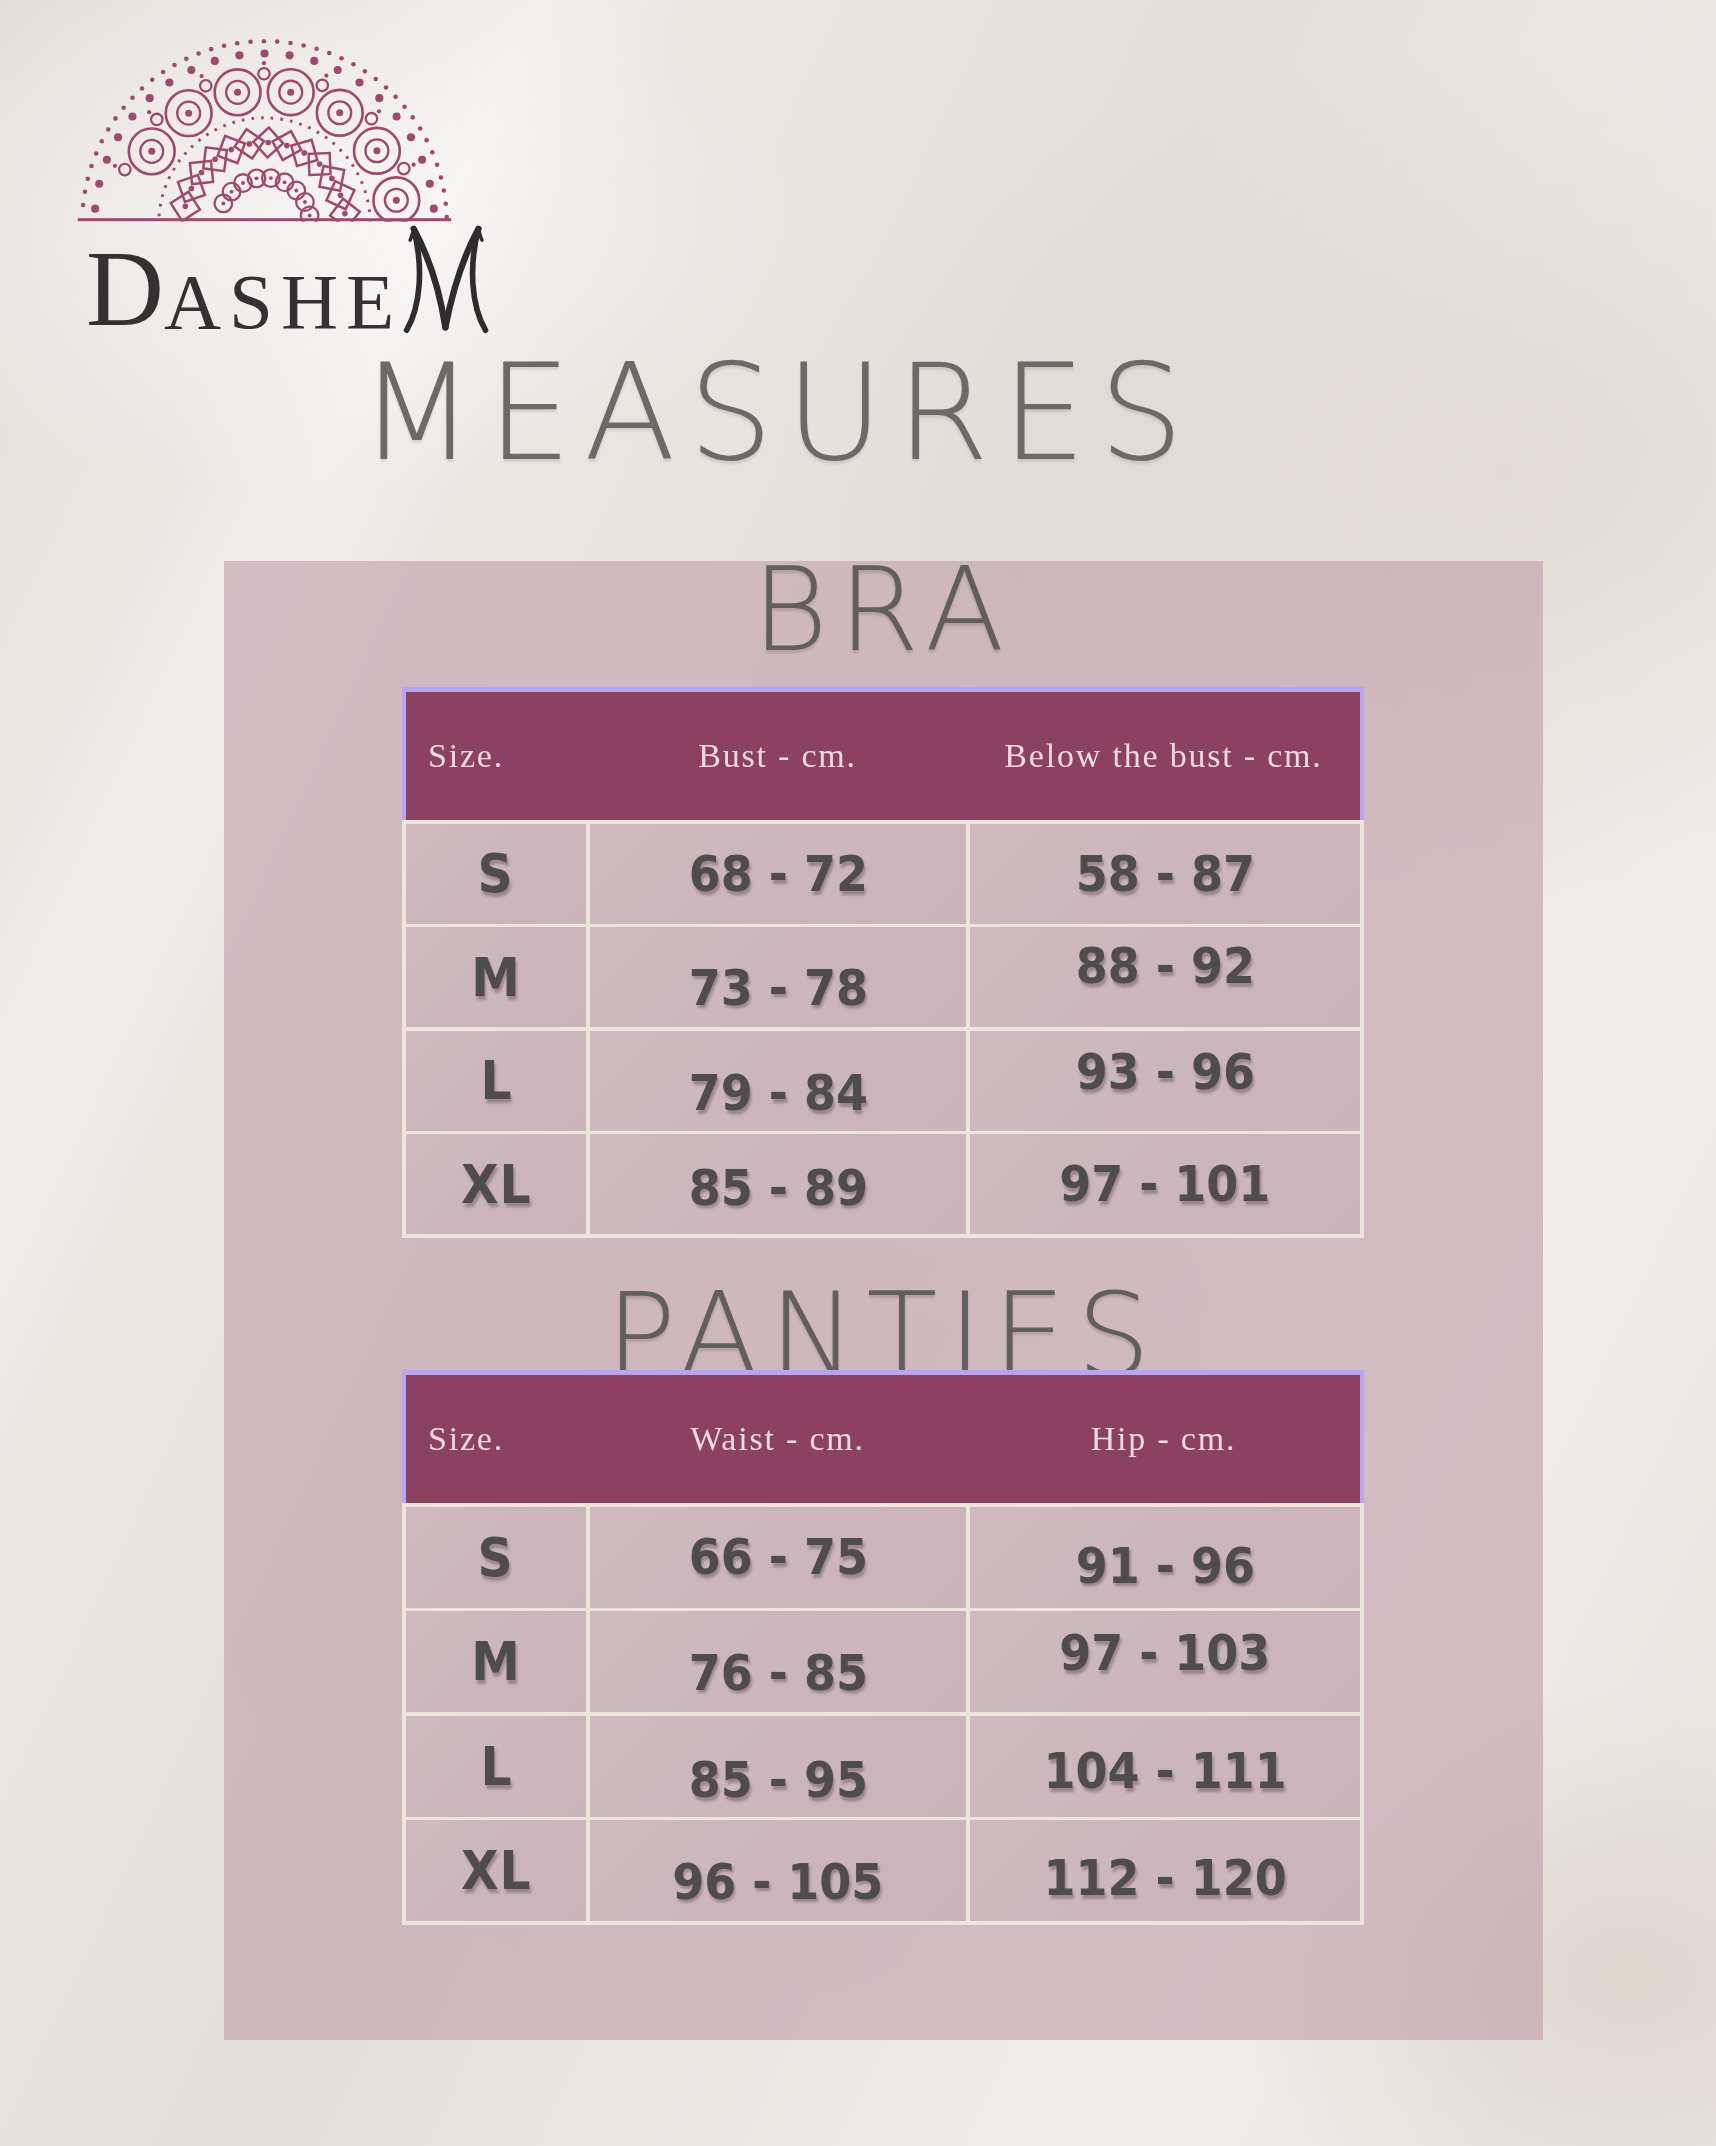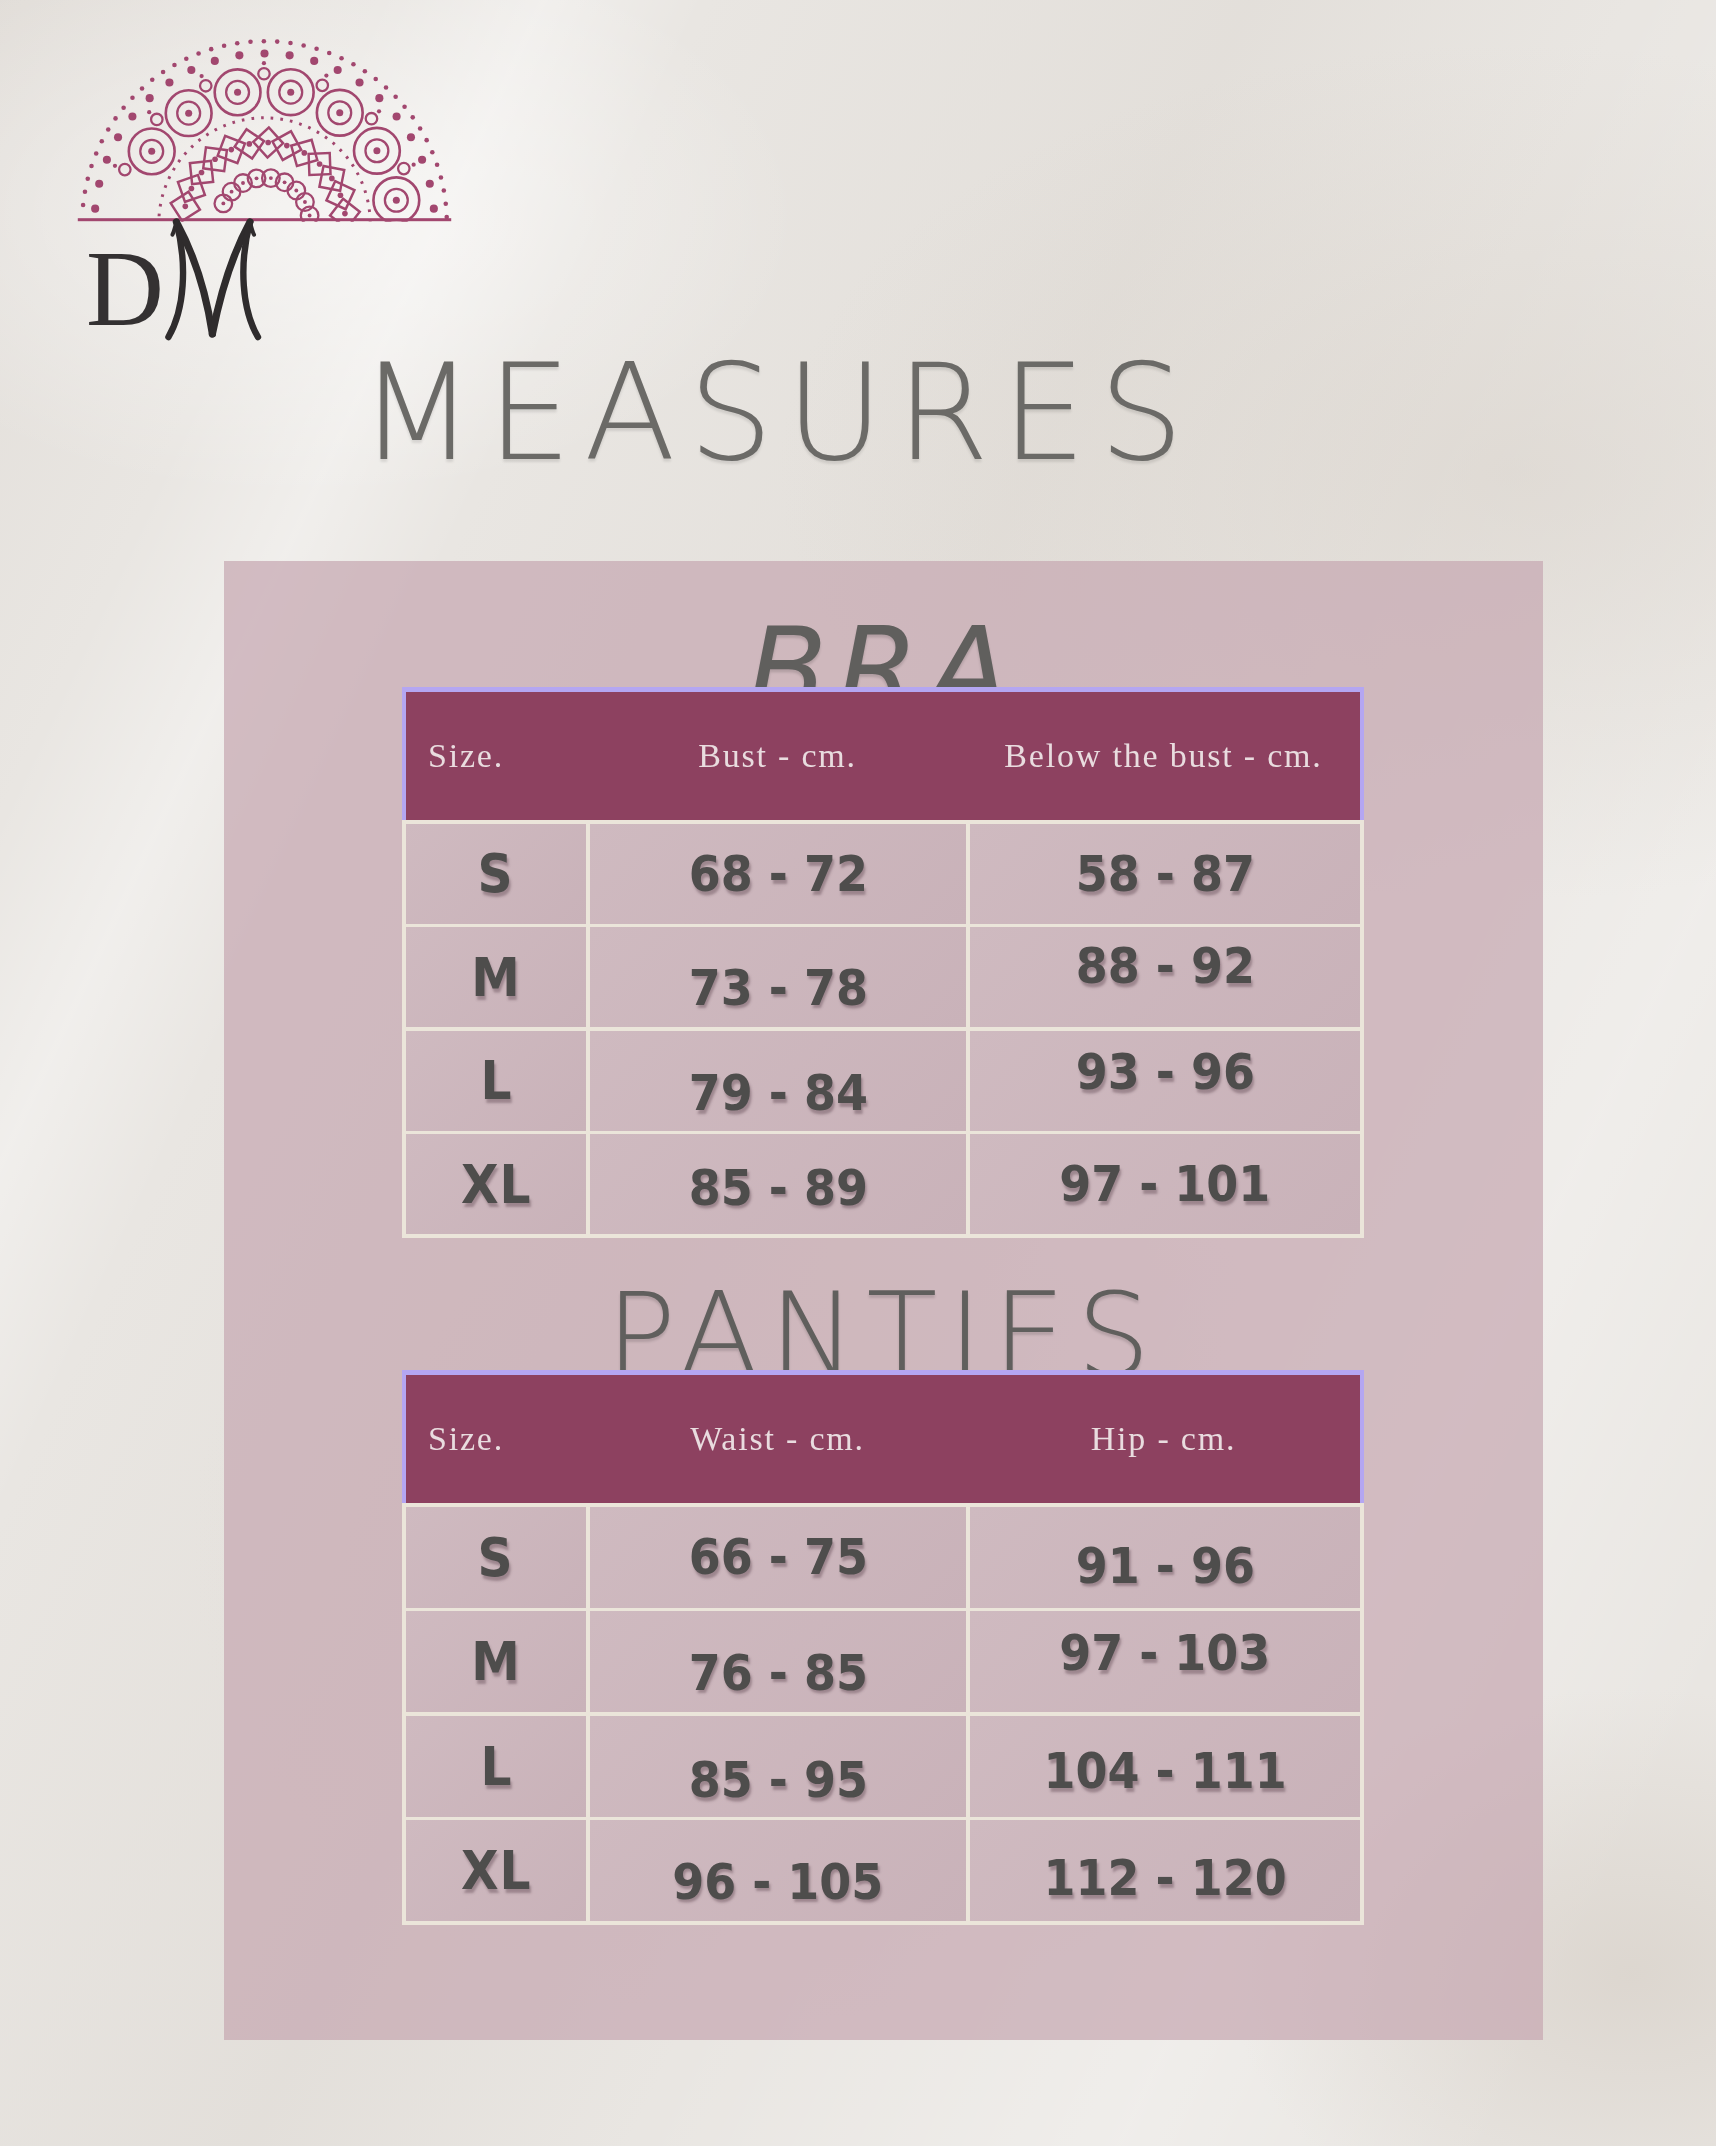--- a/index.html
+++ b/index.html
@@ -40,21 +40,21 @@
     position:absolute;left:224px;top:561px;width:1319px;height:1479px;
     background:rgba(198,167,177,.72);
   }
   .sec-heading{
     position:absolute;left:224px;width:1319px;
     text-align:center;z-index:1;
     font-family:"DejaVu Sans","Liberation Sans",sans-serif;
     font-weight:200;font-size:116px;letter-spacing:10.6px;line-height:1;
     color:#605f5d;text-shadow:0 2.6px 2.6px rgba(0,0,0,.14);
   }
-  .sec-heading.bra{top:612px;font-style:italic;}
+  .sec-heading.bra{top:552px;}
   .sec-heading.panties{top:1277px;}
   
   .size-table{position:absolute;left:402px;width:962px;z-index:2;}
   .size-table.t1{top:687px;}
   .size-table.t2{top:1370px;}
   .t-header{
     box-sizing:border-box;width:962px;height:133px;
     border:4.4px solid #b4a6f2;border-top-width:5.3px;border-bottom:none;
     background:#8d4160;
     display:grid;grid-template-columns:208fr 433fr 449fr;
@@ -253,20 +253,21 @@
           <circle cx="178.59433038239013" cy="177.87776473613215" r="10" fill="none" stroke="#a2476f" stroke-width="2.6"></circle>
           <circle cx="178.59433038239013" cy="177.87776473613215" r="2.2" fill="#a2476f"></circle>
           <circle cx="169.26270959244331" cy="191.20470036696798" r="10" fill="none" stroke="#a2476f" stroke-width="2.6"></circle>
           <circle cx="169.26270959244331" cy="191.20470036696798" r="2.2" fill="#a2476f"></circle>
           <rect x="4" y="208" width="424" height="3.5" fill="#a2476f"></rect>
         </g>
       </svg>
   </div>
   <div class="brand">
     <span class="cap">D</span>
+      <span class="rest">ASHE</span>
     <svg width="104" height="139" viewBox="0 0 130 160">
       <g fill="none" stroke="#2f2c2d" stroke-linecap="round">
         <path d="M18,8 C32,62 28,118 8,152" stroke-width="8"></path>
         <path d="M18,8 C42,52 56,102 63,148" stroke-width="9"></path>
         <path d="M110,8 C86,52 72,102 63,148" stroke-width="9"></path>
         <path d="M110,8 C96,62 100,118 120,152" stroke-width="8"></path>
         <path d="M18,8 C16,16 15,20 13,24" stroke-width="5"></path>
         <path d="M110,8 C112,16 113,20 115,24" stroke-width="5"></path>
       </g>
     </svg>

